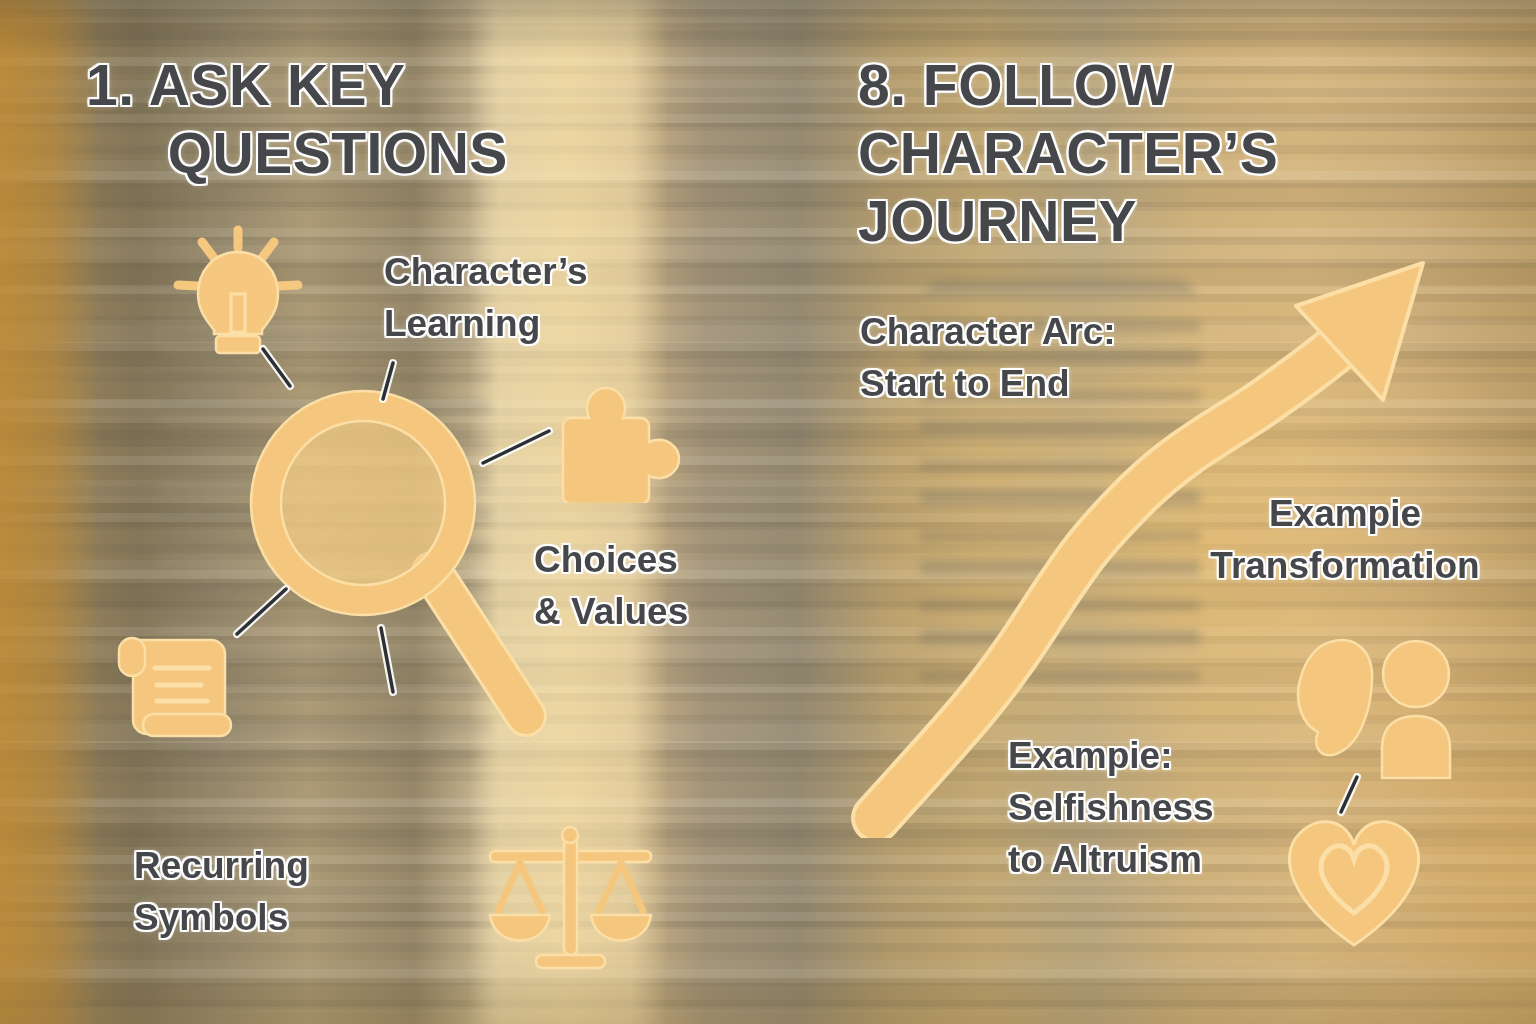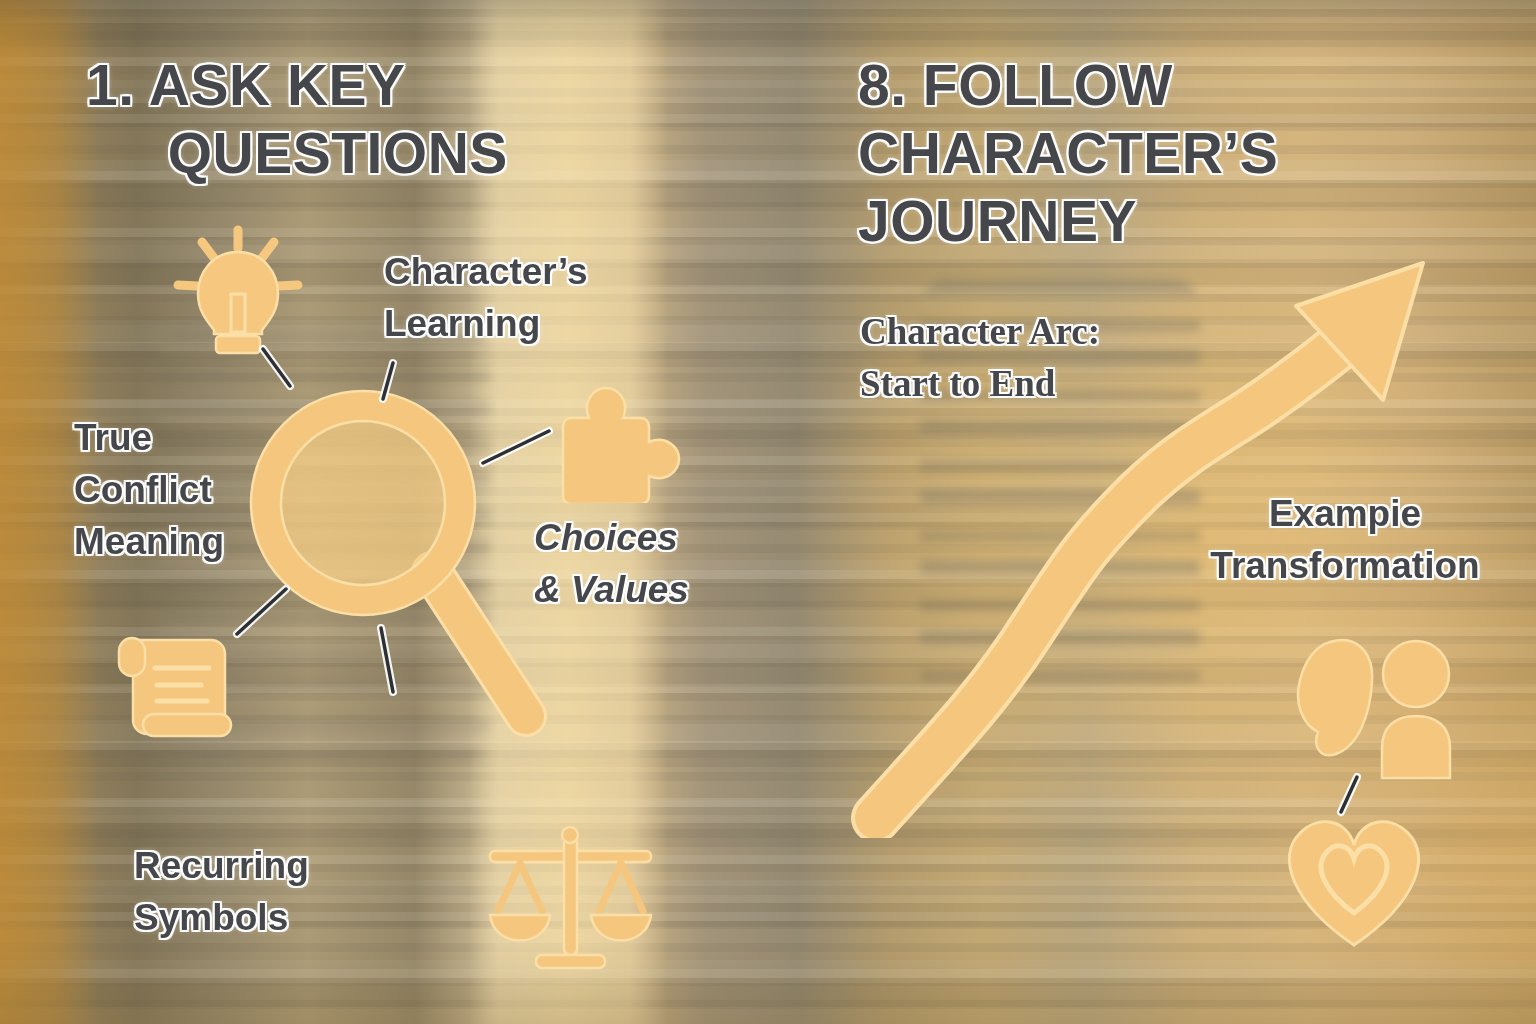--- a/index.html
+++ b/index.html
@@ -132,26 +132,26 @@
   </svg>
 
   <div class="abs title outlined" style="left:86px; top:52px;">1. ASK KEY
      QUESTIONS</div>
   <div class="abs title outlined" style="left:858px; top:52px;">8. FOLLOW
 CHARACTER’S
 JOURNEY</div>
 
   <div class="abs label outlined" style="left:384px; top:246px;">Character’s
 Learning</div>
-  <div class="abs label outlined" style="left:74px;  top:412px;">True
-Conflict
-Meaning</div>
-  <div class="abs label outlined" style="left:534px; top:512px;font-style:italic;">Choices
+  <div class="abs label outlined" style="left:534px; top:534px;">Choices
 &amp; Values</div>
   <div class="abs label outlined" style="left:134px; top:840px;">Recurring
 Symbols</div>
 
-  <div class="abs label outlined" style="left:860px; top:306px;font-family:Liberation Serif, serif;">Character Arc:
+  <div class="abs label outlined" style="left:860px; top:306px;">Character Arc:
 Start to End</div>
   <div class="abs label outlined center" style="left:1185px; top:488px; width:320px;">Exampie
 Transformation</div>
+  <div class="abs label outlined" style="left:1008px; top:730px;">Exampie:
+Selfishness
+to Altruism</div>
 
 </div>
 
 </body></html>

